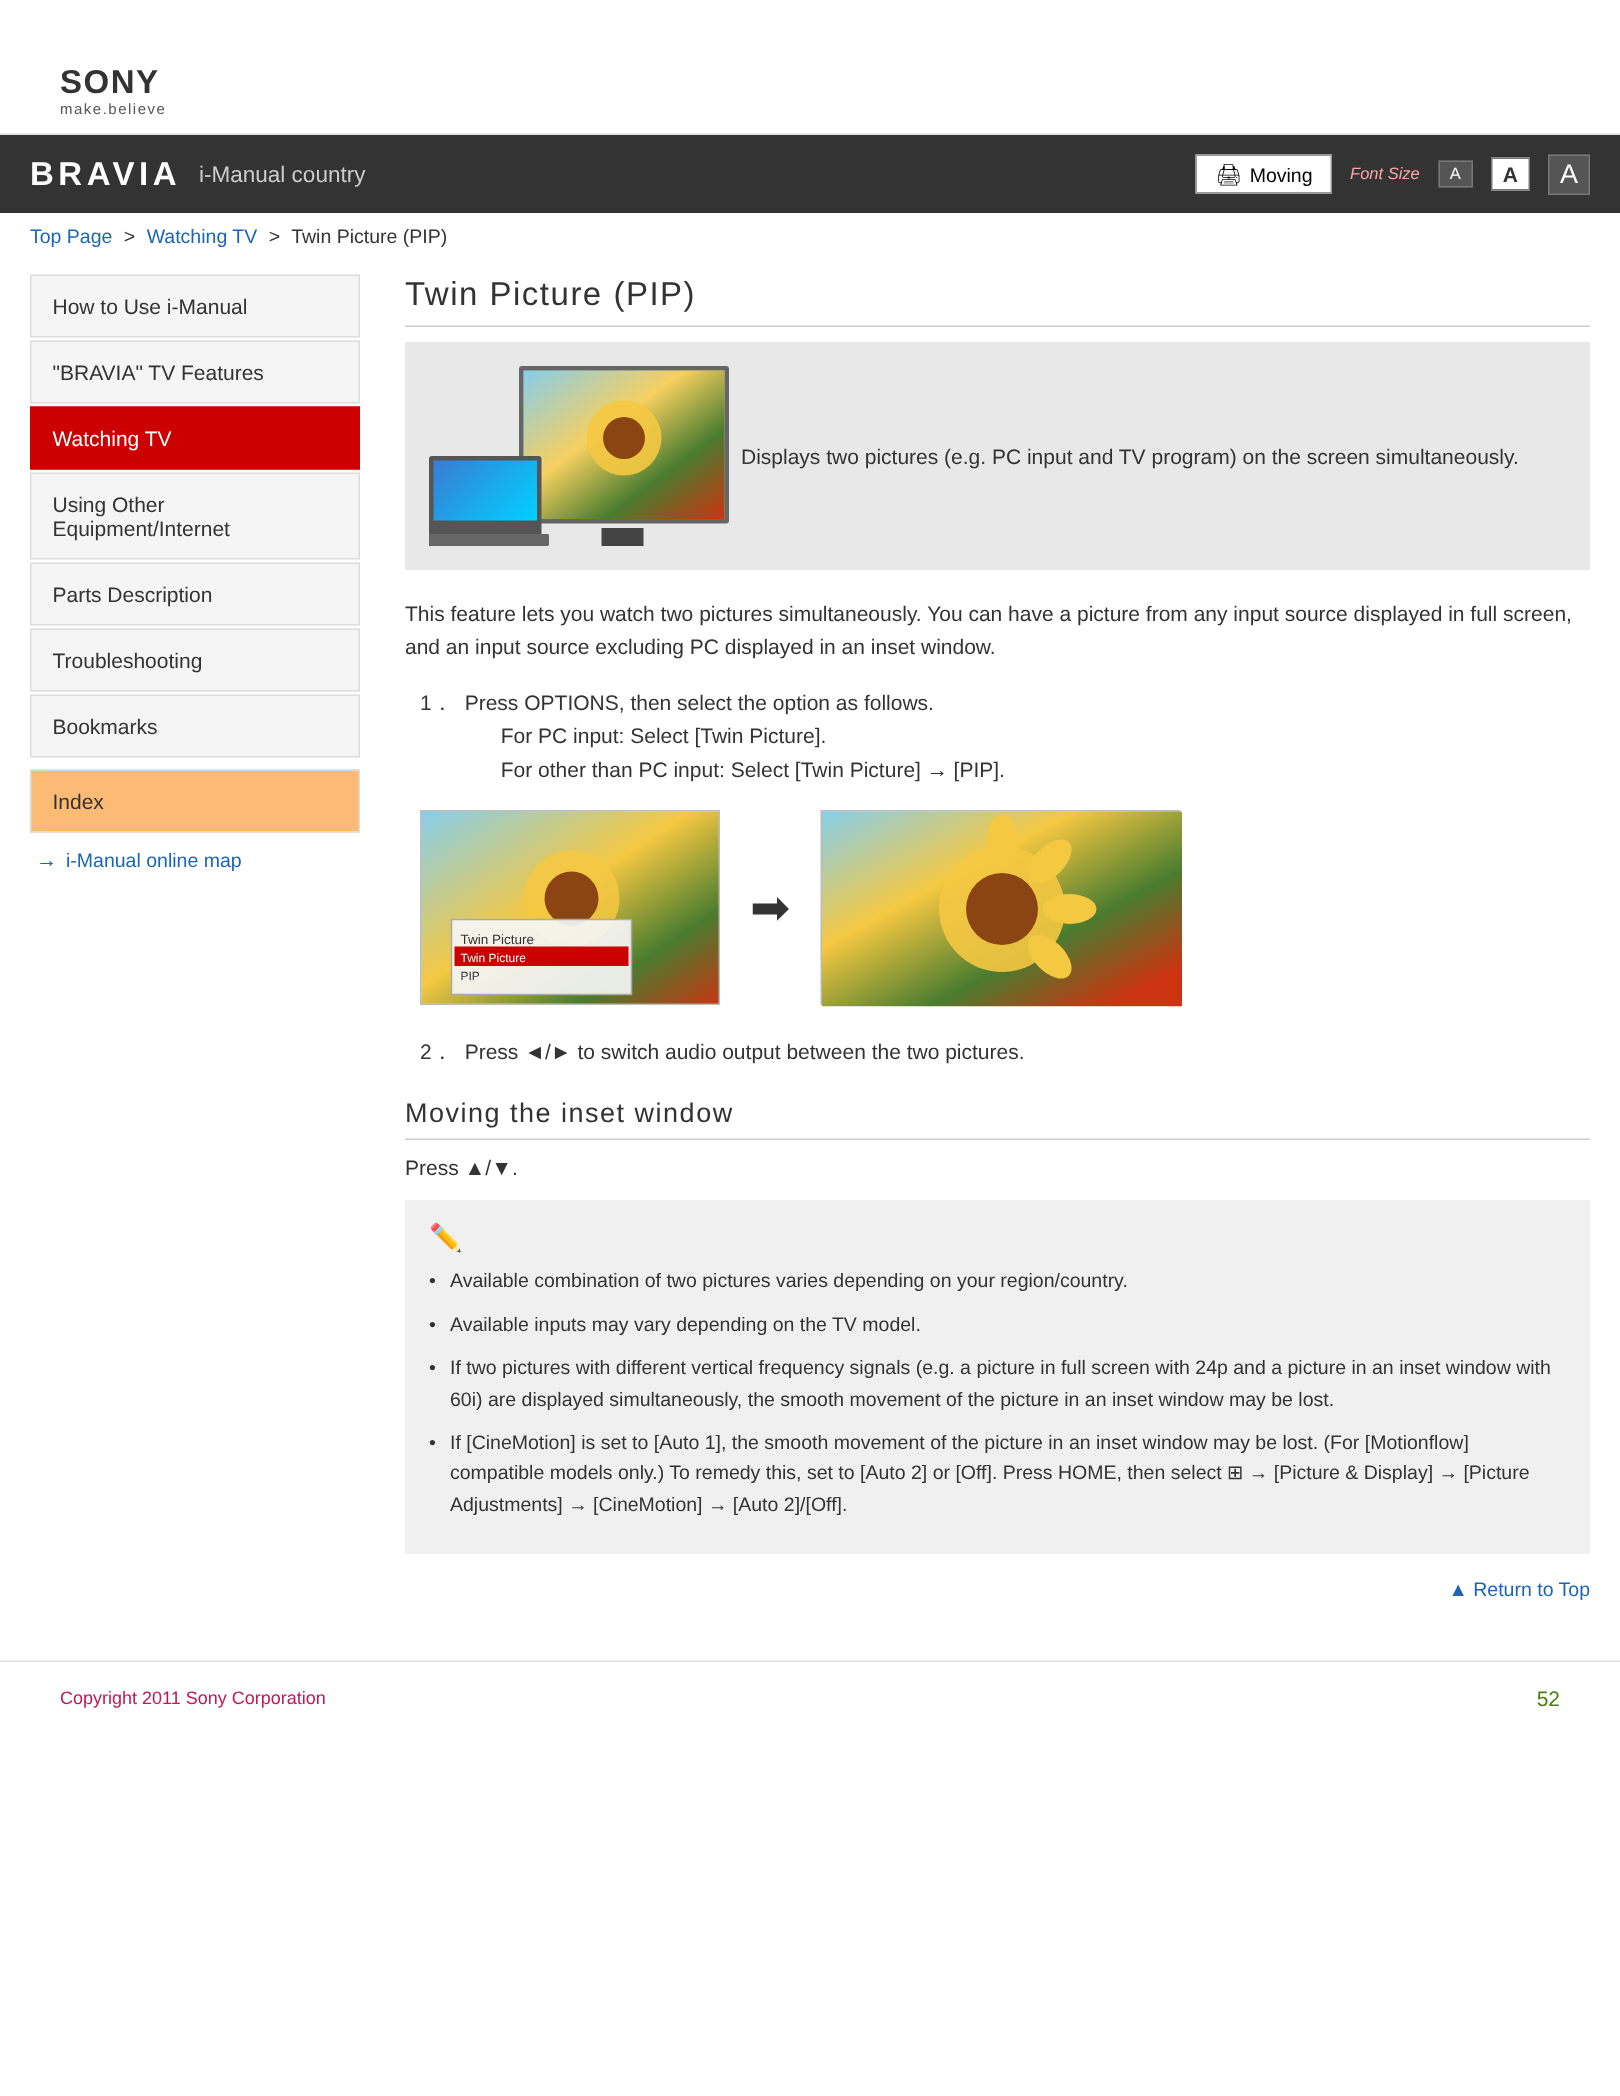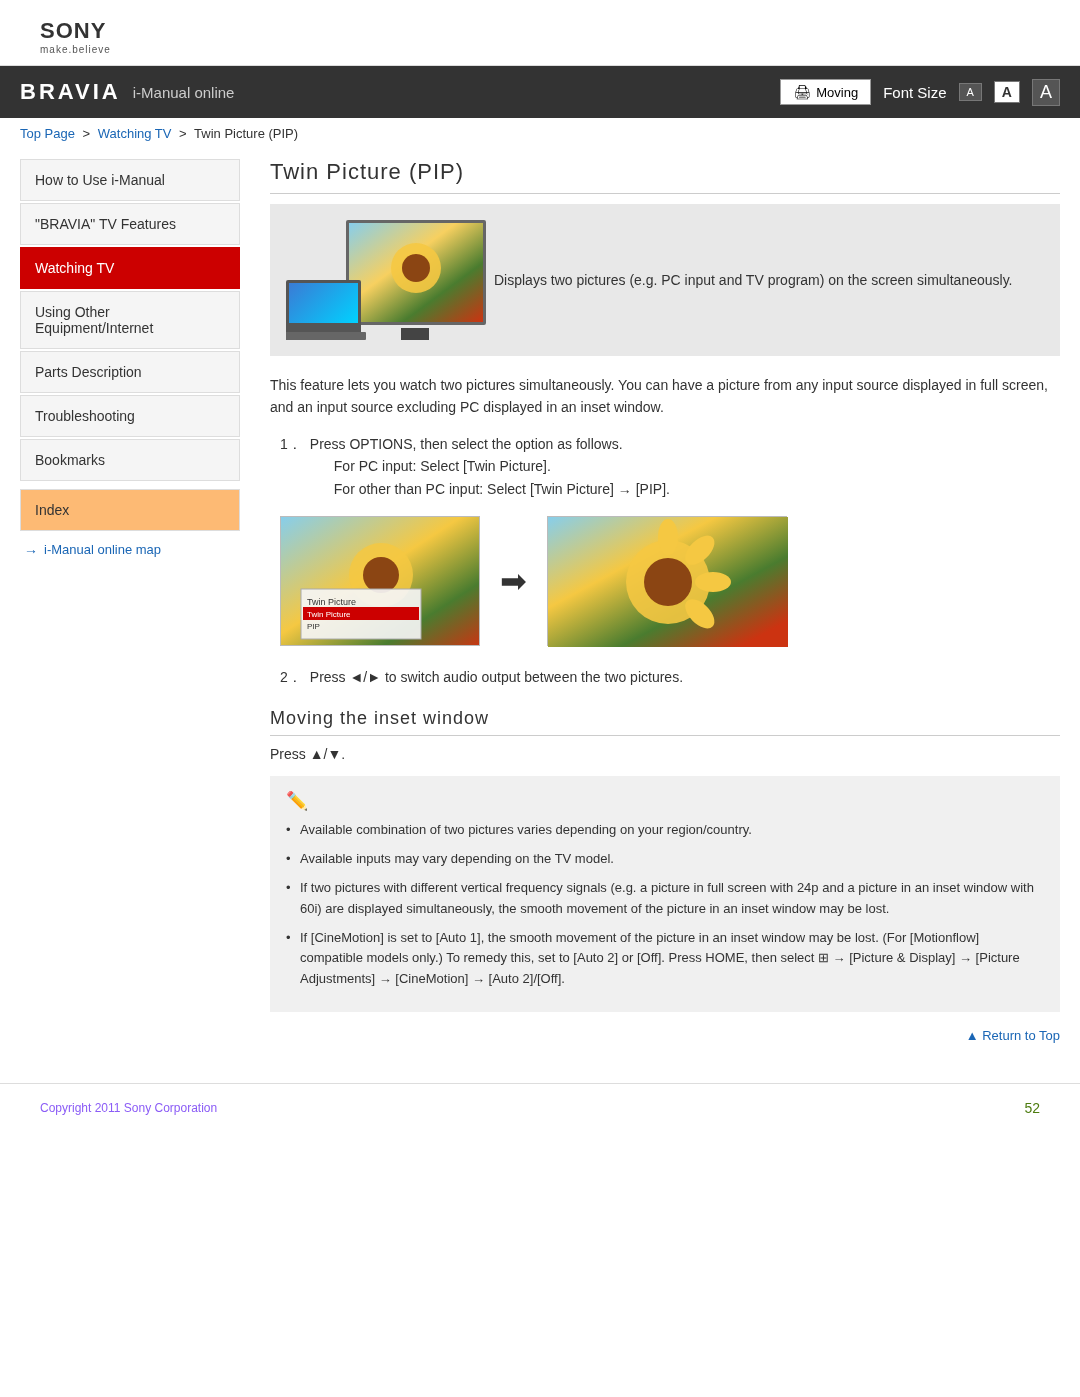--- a/index.html
+++ b/index.html
@@ -9,20 +9,21 @@
       color: #333;
       background: #fff;
       width: 1080px;
       min-height: 1397px;
     }
 
     
     .top-bar {
       padding: 18px 40px 10px 40px;
       border-bottom: 1px solid #ddd;
+      margin-top: 24px;
     }
     .sony-logo {
       font-weight: bold;
       font-size: 22px;
       font-family: 'Arial Black', sans-serif;
       letter-spacing: 1px;
     }
     .sony-tagline {
       font-size: 10px;
       color: #555;
@@ -63,22 +64,23 @@
       background: #fff;
       border: 1px solid #999;
       padding: 4px 12px;
       font-size: 13px;
       cursor: pointer;
       display: flex;
       align-items: center;
       gap: 5px;
     }
     .font-size-label {
-      color: #ffffff;
-      font-size: 15px;
+      color: #fca5a5;
+      font-size: 11px;
+      font-style: italic;
     }
     .font-btn {
       background: #555;
       border: 1px solid #777;
       color: #fff;
       cursor: pointer;
       padding: 2px 7px;
       font-size: 12px;
     }
     .font-btn.active {
@@ -338,21 +340,21 @@
     .footer {
       border-top: 1px solid #ddd;
       padding: 16px 40px;
       display: flex;
       justify-content: space-between;
       align-items: center;
       margin-top: 20px;
     }
     .footer-copy {
       font-size: 12px;
-      color: #8b5cf6;
+      color: #be185d;
     }
     .footer-page {
       font-size: 14px;
       color: #4d7c0f;
     }
 
     .print-icon { font-size: 14px; }
   </style>
 </head>
 <body>
@@ -360,21 +362,21 @@
 <div class="top-bar">
   <div>
     <div class="sony-logo">SONY</div>
     <div class="sony-tagline">make.believe</div>
   </div>
 </div>
 
 <div class="nav-bar">
   <div class="bravia-title">
     <span class="bravia-text">BRAVIA</span>
-    <span class="imanual-text">i-Manual online</span>
+    <span class="imanual-text">i-Manual country</span>
   </div>
   <div class="nav-right">
     <button class="print-btn">
       <span class="print-icon">🖨</span>
       <span>Moving</span>
     </button>
     <span class="font-size-label">Font Size</span>
     <button class="font-btn" style="font-size:11px;">A</button>
     <button class="font-btn active" style="font-size:14px;">A</button>
     <button class="font-btn large" style="font-size:18px;">A</button>

